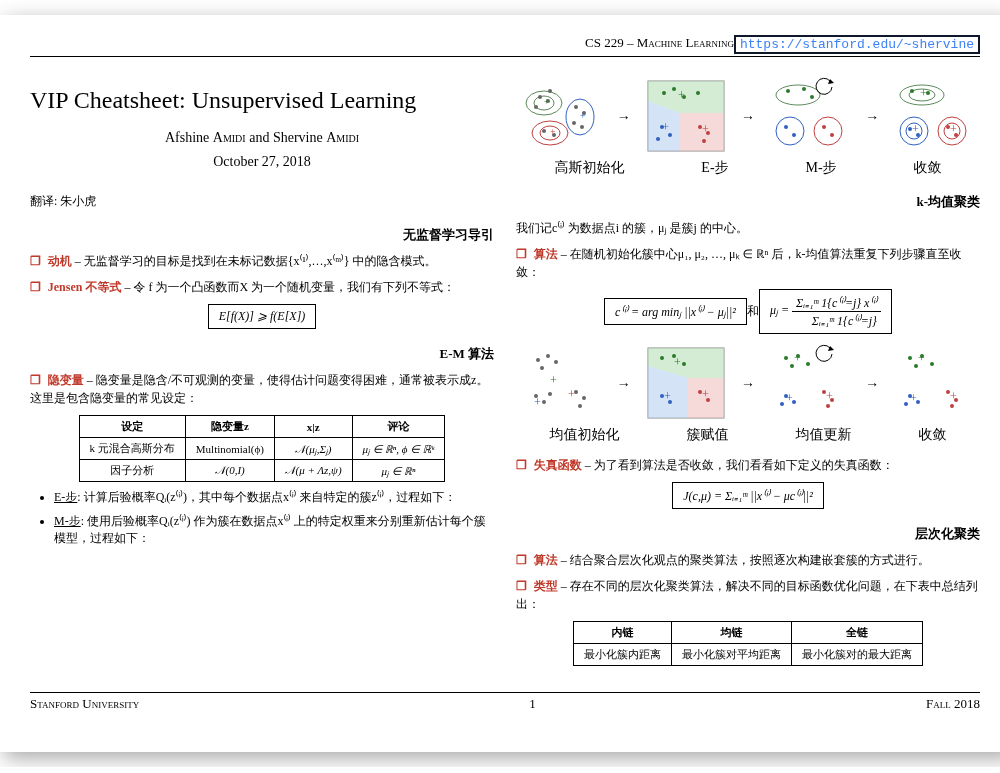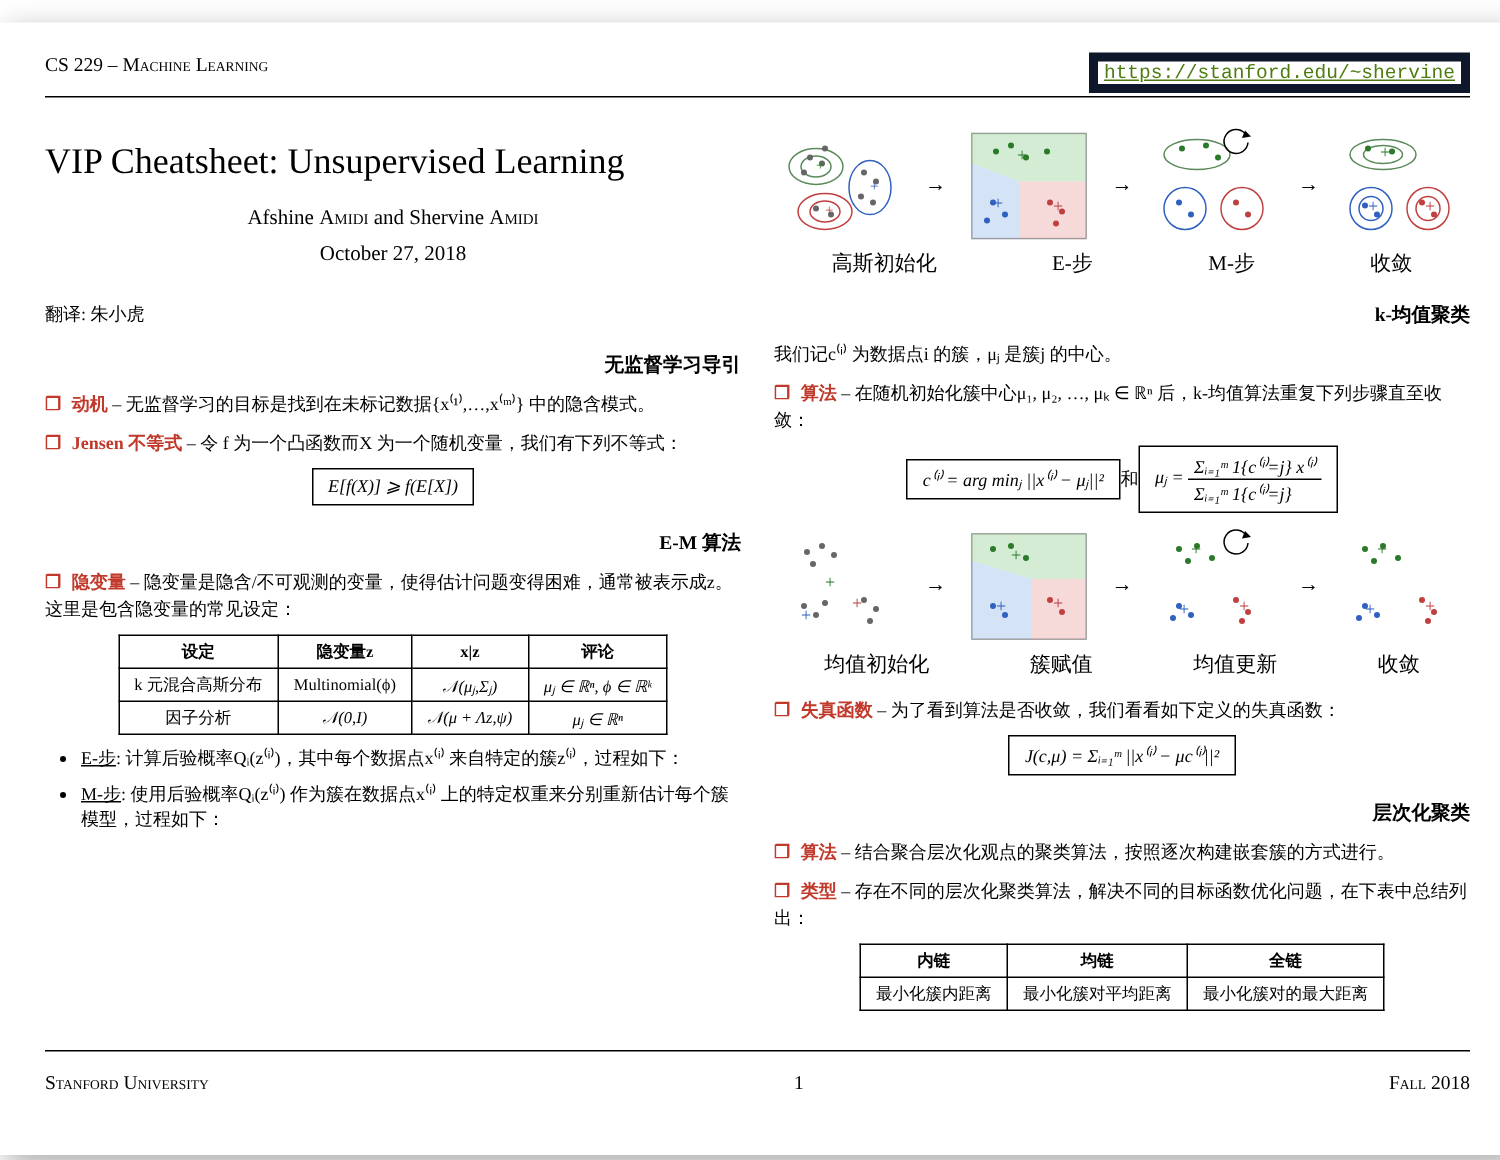--- a/index.html
+++ b/index.html
@@ -14,32 +14,31 @@
     margin: 15px auto;
     background: #fff;
     box-shadow: 4px 6px 20px rgba(0,0,0,0.35);
     padding: 20px 30px 40px 30px;
     font-size: 12px;
     position: relative;
   }
   .top-rule {
     border-bottom: 1px solid #000;
     display: flex;
-    justify-content: space-between;
+    justify-content: flex-end;
     padding-bottom: 2px;
     font-variant: small-caps;
     font-size: 13px;
   }
   .url {
     font-family: "Courier New", monospace;
-    color: #4d7c0f;
-    border: 6px solid #0f172a;
+    color: #3b82f6;
+    border: 2px solid #0f172a;
     padding: 0 4px;
     font-variant: normal;
-    text-decoration: underline;
   }
   .cols {
     display: flex;
     gap: 22px;
     margin-top: 10px;
   }
   .col {
     flex: 1;
     min-width: 0;
   }
@@ -113,30 +112,30 @@
   .caption-row {
     display: flex;
     justify-content: space-around;
     font-size: 14px;
     margin-bottom: 12px;
   }
   .arrow { font-size: 14px; }
   .frac {
     display: inline-block;
     vertical-align: middle;
-    text-align: left;
+    text-align: right;
     font-style: italic;
   }
   .frac .num { border-bottom: 1px solid #000; padding: 0 4px; display:block;}
   .frac .den { padding: 0 4px; display:block;}
   .flex-center { display:flex; justify-content:center; align-items:center; gap:0; }
   .bottom-rule {
     border-top: 1px solid #000;
     margin-top: 20px;
-    padding-top: 13px;
+    padding-top: 3px;
     display: flex;
     justify-content: space-between;
     font-variant: small-caps;
     font-size: 13px;
   }
   .mini svg { width: 100%; height: 100%; }
   .green-panel { fill: #b8e0b8; opacity:0.6; }
   .blue-panel { fill: #b8d0f0; opacity:0.6; }
   .red-panel  { fill: #f0c0c0; opacity:0.6; }
 </style>

